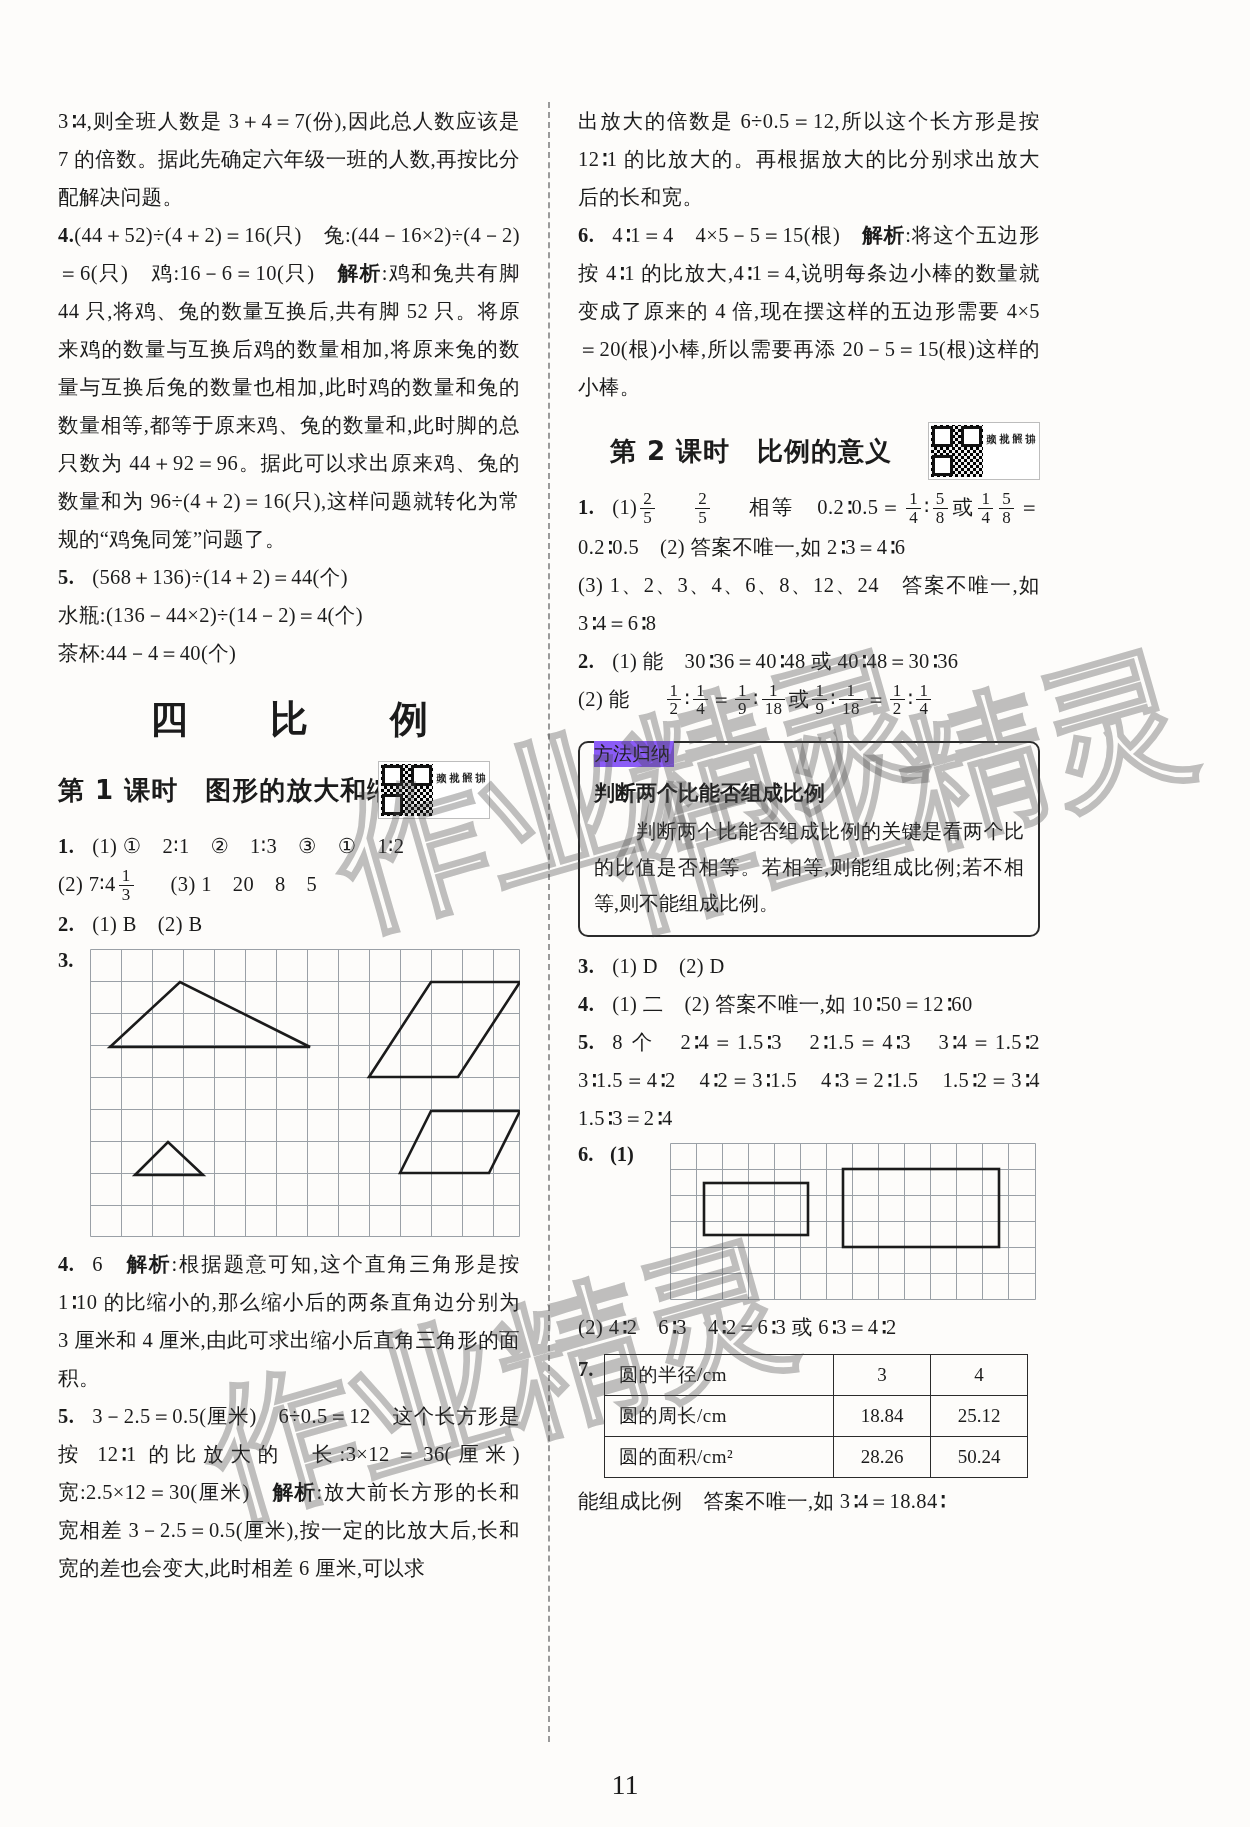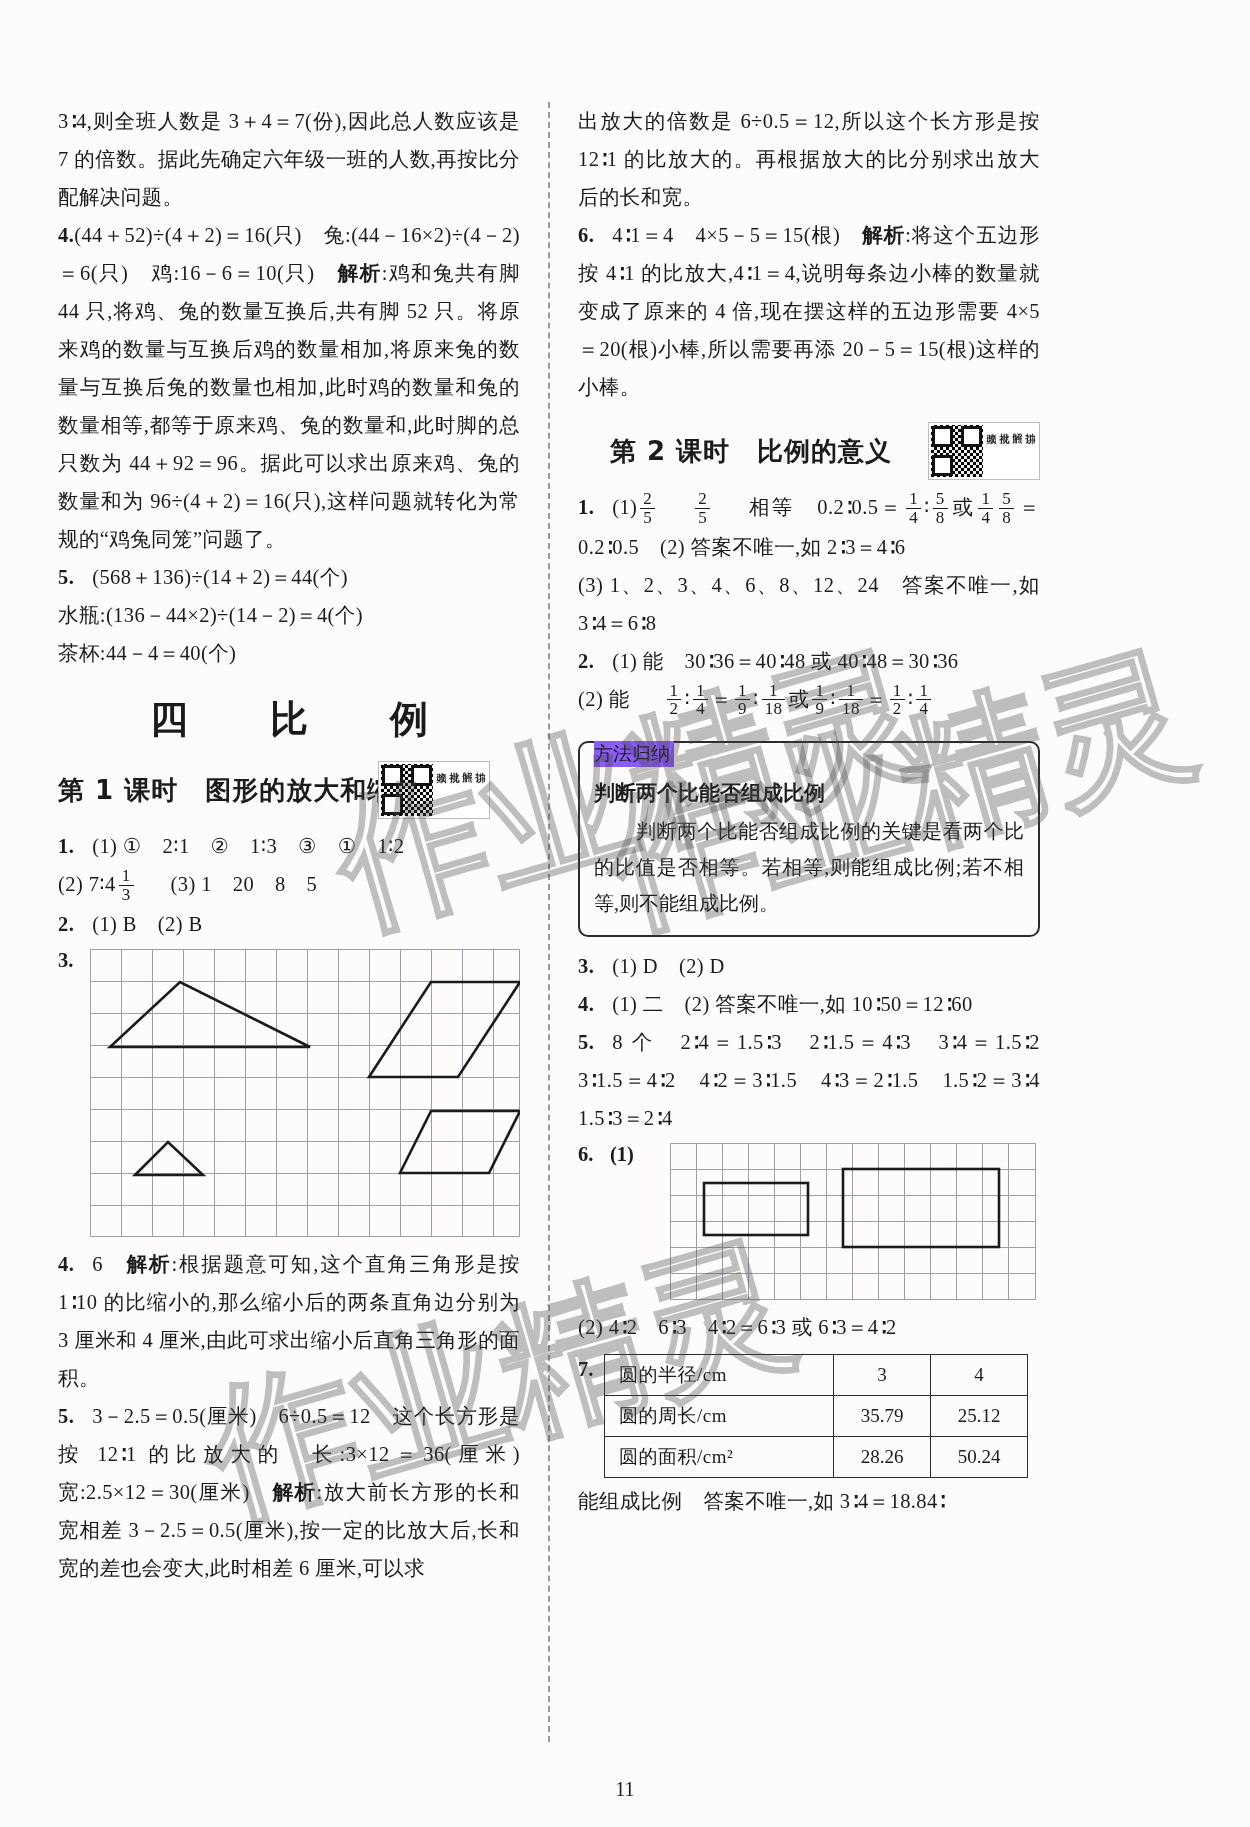--- a/index.html
+++ b/index.html
@@ -184,21 +184,21 @@
     text-align:left;padding-left:14px;width:208px;
     letter-spacing:0.5px;
   }
 
   
   .pageno{
     position:absolute;
     left:0;right:0;
     bottom:26px;
     text-align:center;
-    font-size:20px;
+    font-size:28px;
     font-family:"Liberation Serif",serif;
   }
 
   
   .wm{
     position:absolute;
     pointer-events:none;
     color:transparent;
     font-family:"DejaVu Sans","Liberation Sans",sans-serif;
     font-weight:bold;
@@ -376,21 +376,21 @@
         <span class="tblnum">7.</span>
         <table class="dt">
           <tbody>
               <tr>
             <td class="lbl">圆的半径/cm</td>
             <td>3</td>
             <td>4</td>
           </tr>
           <tr>
             <td class="lbl">圆的周长/cm</td>
-            <td>35.79</td>
+            <td>18.84</td>
             <td>25.12</td>
           </tr>
           <tr>
             <td class="lbl">圆的面积/cm²</td>
             <td>28.26</td>
             <td>50.24</td>
           </tr>
         </tbody>
           </table>
       </div>

